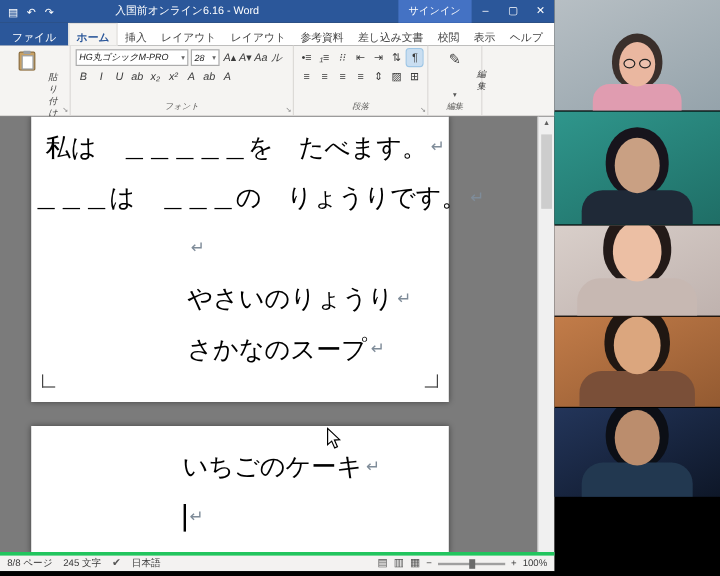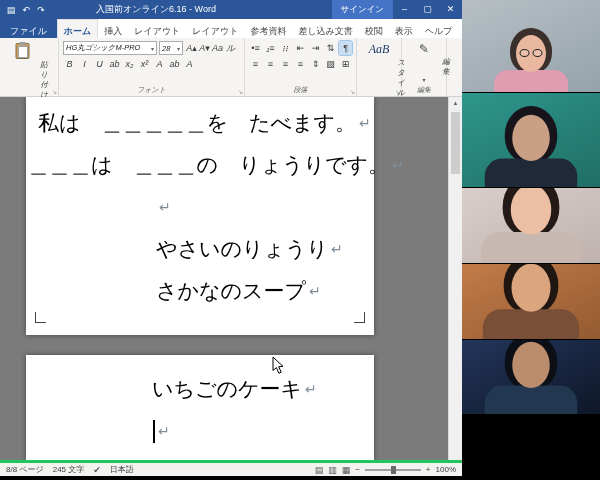--- a/index.html
+++ b/index.html
@@ -234,31 +234,20 @@
               <span class="ric">≡</span>
               <span class="ric">⇕</span>
               <span class="ric">▨</span>
               <span class="ric">⊞</span>
             </div>
         </div>
         <div class="rg-label">段落</div>
         <span class="launcher">↘</span>
       </div>
 
-      <div class="rgroup">
-        <div class="rg-body">
-          <div class="bigbtn stylesbtn">
-            <span class="spreview">AaB</span>
-            <span class="blabel">スタイル</span>
-            <span class="barrow">▾</span>
-          </div>
-        </div>
-        <div class="rg-label">スタイル</div>
-        <span class="launcher">↘</span>
-      </div>
 
       <div class="rgroup">
         <div class="rg-body">
           <div class="bigbtn editbtn">
             <span class="eicon">✎</span>
             <span class="blabel">編集</span>
             <span class="barrow">▾</span>
           </div>
         </div>
         <div class="rg-label">編集</div>

